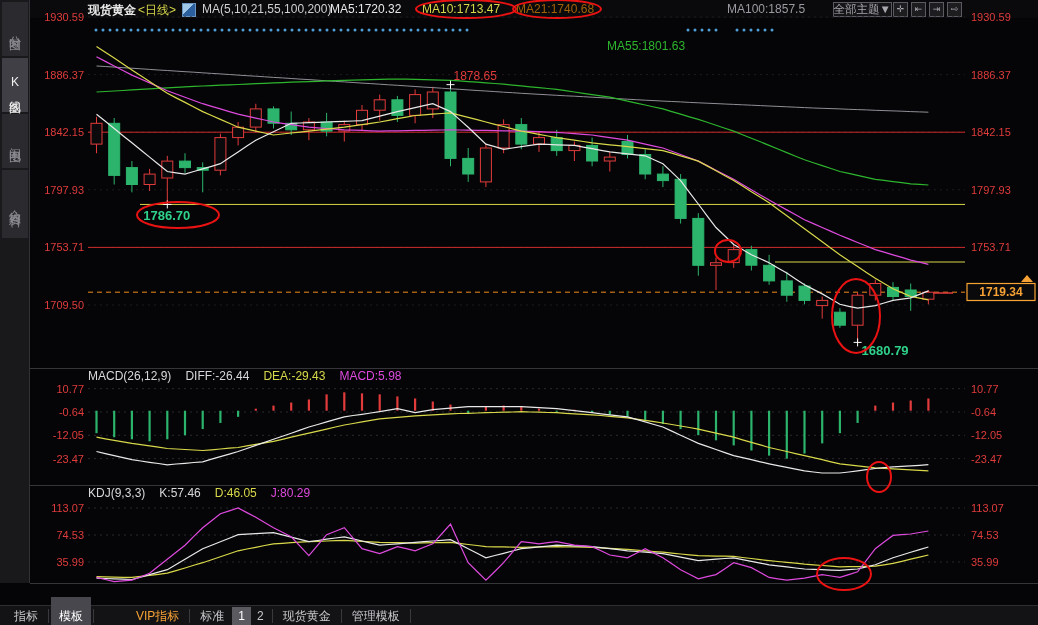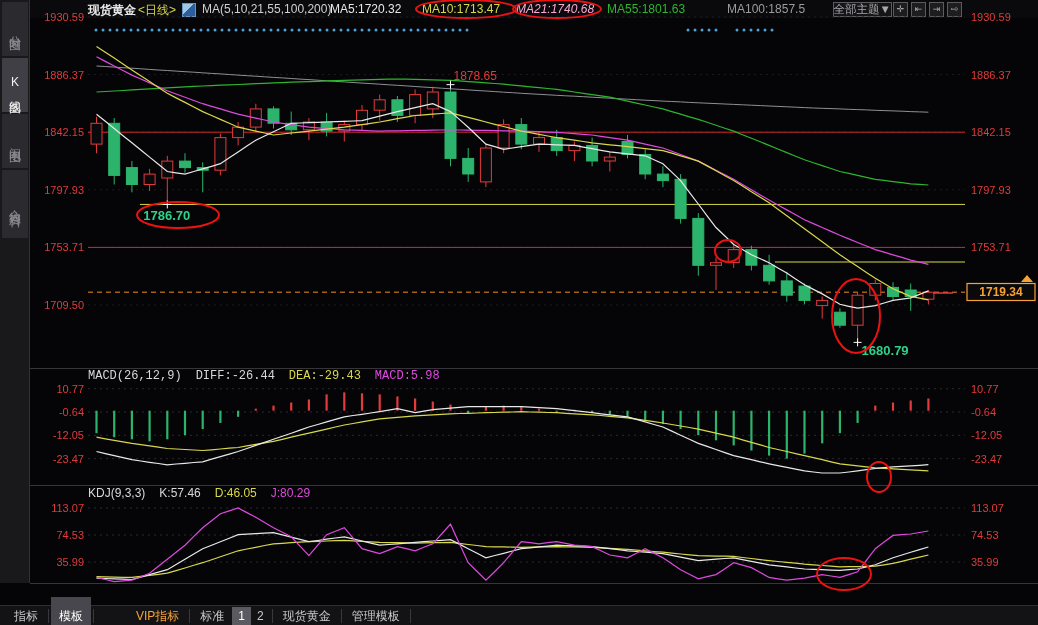--- a/index.html
+++ b/index.html
@@ -7,37 +7,37 @@
        font-family:"Liberation Sans","DejaVu Sans",sans-serif;}
   
   .topbar{position:absolute;left:30px;top:0;right:0;height:18px;background:#0a0a0c;font-size:12px;}
   .topbar span{position:absolute;top:2px;white-space:nowrap;}
   .t-title{left:58px;color:#e8e8e8;font-weight:bold;}
   .t-period{left:108px;color:#d8d84a;}
   .t-icon{left:152px;top:3px!important;width:12px;height:12px;display:inline-block;
           background:linear-gradient(135deg,#9ec7e8 0%,#9ec7e8 45%,#2b5f9e 45%);border:1px solid #6a94c0;}
   .t-config{left:172px;color:#d0d0d4;}
   .ma5{left:300px;color:#e8e8e8;} .ma10{left:392px;color:#d8d84a;}
-  .ma21{left:486px;color:#f9a8d4;font-style:italic;} .ma55{left:577px;color:#2eb52e;} .ma100{left:665px;color:#9b9ba1;margin-left:32px;}
+  .ma21{left:486px;color:#a16207;} .ma55{left:577px;color:#2eb52e;margin-top:37px;} .ma100{left:665px;color:#9b9ba1;margin-left:32px;}
   .themes-btn{position:absolute;right:146px;top:1px;height:13px;line-height:13px;padding:0 0;
               border:1px solid #5a5a60;color:#a8a8ae;font-size:11.5px;background:#151518;}
   .tool-icons{position:absolute;right:76px;top:2px;display:flex;gap:3px;}
   .tool-icons i{width:13px;height:13px;border:1px solid #5a5a60;background:#1d1d20;color:#a8a8ae;
                 font-style:normal;font-size:9px;line-height:12px;text-align:center;display:block;}
   
   .sidebar{position:absolute;left:0;top:0;width:30px;height:583px;background:#19191c;
            border-right:1px solid #323236;box-sizing:border-box;padding-top:2px;}
   .side-tab{writing-mode:vertical-lr;text-orientation:upright;margin:0 auto 2px auto;width:26px;
             display:flex;align-items:center;justify-content:center;background:#2b2b2f;color:#8a8a90;
             font-size:12px;letter-spacing:2px;}
   .side-tab.h3{height:54px;} .side-tab.h4{height:68px;}
   .side-tab.active{background:#3f3f45;color:#f0f0f0;}
   
   .ind-header{position:absolute;left:88px;height:15px;display:flex;gap:14px;font-size:12px;z-index:2;white-space:nowrap;}
-  .hd-macd{top:369px;font-family:Liberation Mono, monospace;} .hd-kdj{top:486px;}
+  .hd-macd{top:369px;} .hd-kdj{top:486px;}
   .c-white{color:#d8d8dc;} .c-yellow{color:#d8d84a;} .c-magenta{color:#de4ade;}
   
   .timeline{position:absolute;left:30px;top:584px;right:0;height:21px;background:#0b0b0d;font-size:11px;}
   .period-cell{position:absolute;left:0;top:0;width:60px;height:21px;line-height:21px;
                border-right:1px solid #333;color:#f7a234;font-weight:bold;font-size:12px;padding-left:6px;box-sizing:border-box;}
   .period-cell .arr{font-size:9px;margin-left:4px;}
   .date{position:absolute;top:4px;color:#9a9ea6;}
   .d1{left:295px;} .d2{left:622px;}
   
   .toolbar{position:absolute;left:0;top:605px;right:0;height:20px;background:#131316;

